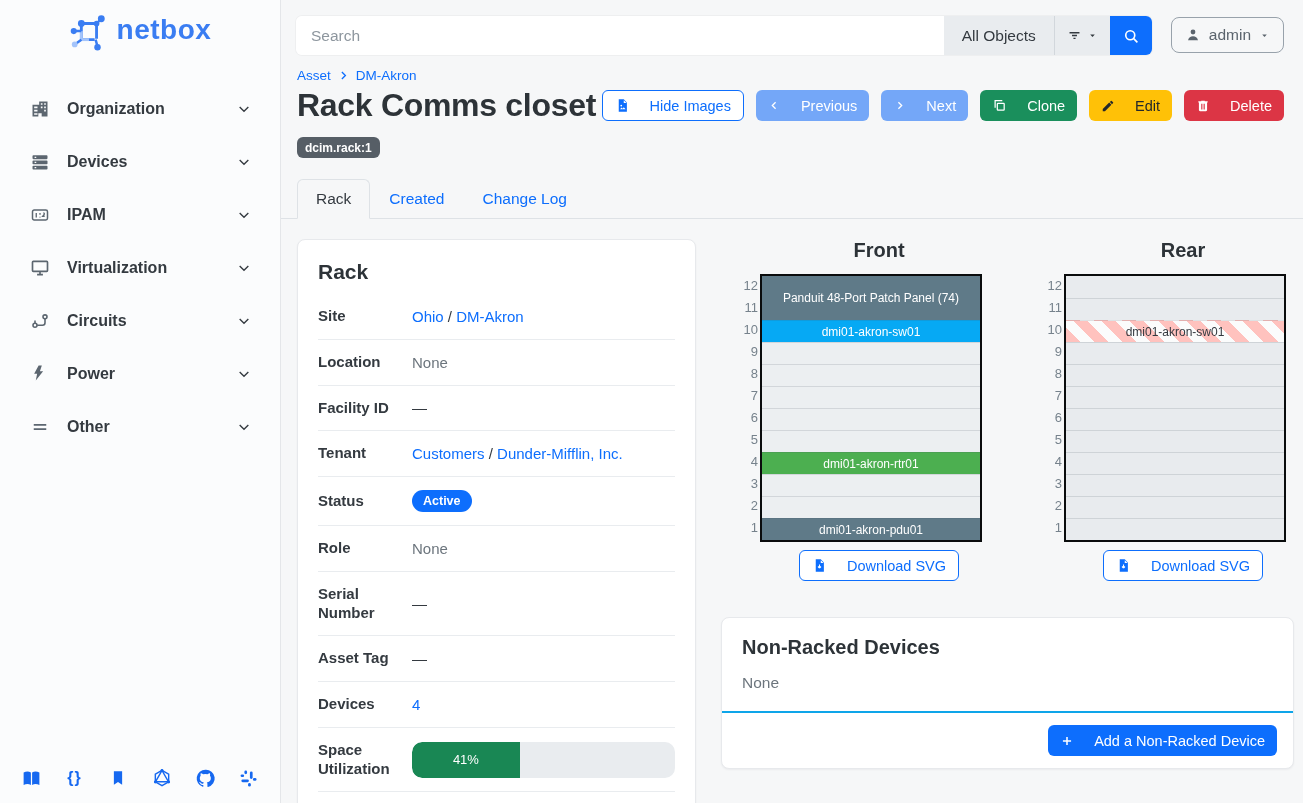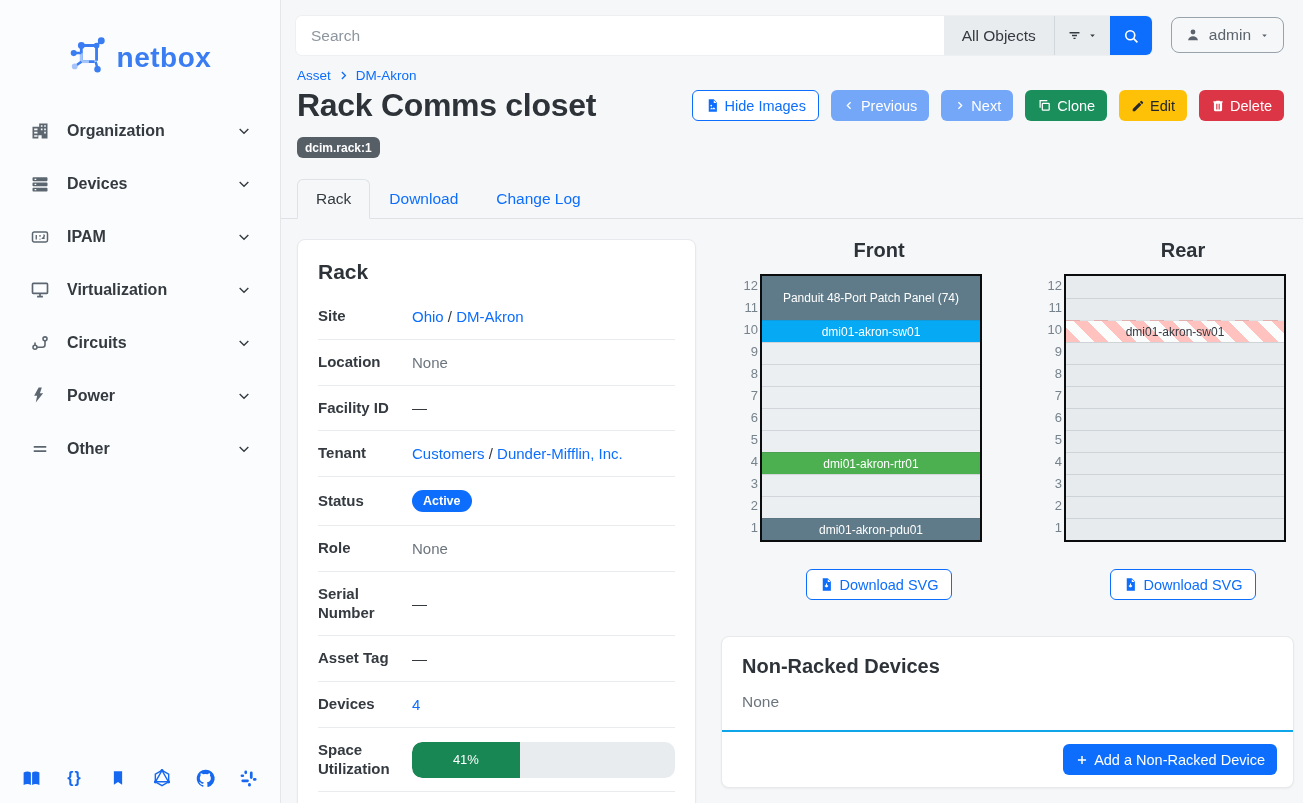--- a/index.html
+++ b/index.html
@@ -6,21 +6,21 @@
   html,body { width:1303px; height:803px; overflow:hidden; }
   body {
     font-family: "Liberation Sans", sans-serif;
     background:#f6f7f8; color:#343a40; font-size:15px;
     display:flex;
   }
   svg { display:block; }
 
   
   .sidebar { width:281px; flex:none; background:#fbfcfd; border-right:1px solid #e4e6e9; position:relative; }
-  .logo { display:flex; align-items:flex-end; justify-content:center; gap:10px; padding:14px 0 8px;margin-top:22px; }
+  .logo { display:flex; align-items:flex-start; justify-content:center; gap:10px; padding:14px 0 8px; }
   .logo-word { font-size:28px; font-weight:700; color:#3a7df2; letter-spacing:.5px; }
   .menu { margin-top:22px; }
   .menu-item { display:flex; align-items:center; gap:17px; padding:16.5px 28px 16.5px 30px; cursor:pointer; }
   .menu-item .mi-icon { color:#5c6670; width:20px; height:20px; flex:none; }
   .menu-item .mi-label { font-weight:700; font-size:16px; color:#343a40; flex:1; }
   .menu-item .mi-chev { color:#343a40; }
   .side-footer { position:absolute; left:20px; right:20px; bottom:14px; display:flex; justify-content:space-between; align-items:center; color:#1668f0; }
   .side-footer .f-ic { width:22px; height:22px; display:flex; align-items:center; justify-content:center; cursor:pointer; font-weight:700; font-size:17px; }
 
   
@@ -35,21 +35,21 @@
   .search-submit { background:#0d6efd; border:none; width:42px; border-radius:0 6px 6px 0; display:flex; align-items:center; justify-content:center; color:#fff; cursor:pointer; }
   .user-btn { height:36px; margin-top:1px; background:transparent; border:1px solid #98a2ab; border-radius:8px; display:inline-flex; align-items:center; gap:8px; padding:0 13px; color:#5b646d; font-size:15.5px; cursor:pointer; font-family:"Liberation Sans",sans-serif; }
 
   .breadcrumb { display:flex; align-items:center; gap:6px; padding:13px 0 0 16px; font-size:13.5px; }
   .breadcrumb a { color:#0d6efd; text-decoration:none; cursor:pointer; }
   .crumb-sep { color:#0d6efd; display:flex; }
 
   .title-row { display:flex; align-items:center; justify-content:space-between; padding:4px 19px 0 16px; }
   .page-title { font-size:32px; font-weight:700; color:#2d3338; letter-spacing:-.3px; }
   .btn-row { display:flex; gap:12px; }
-  .btn { height:31px; border-radius:6px; border:none; display:inline-flex; align-items:center; gap:5px; padding:0 12px; font-size:14.5px; cursor:pointer; font-family:"Liberation Sans",sans-serif; white-space:nowrap; }
+  .btn { height:31px; border-radius:6px; border:none; display:inline-flex; align-items:center; gap:20px; padding:0 12px; font-size:14.5px; cursor:pointer; font-family:"Liberation Sans",sans-serif; white-space:nowrap; }
   .btn-outline-blue { background:#fff; border:1px solid #0d6efd; color:#0d6efd; }
   .btn-softblue { background:#74a7f8; color:#fff; }
   .btn-green { background:#1a8f5c; color:#fff; }
   .btn-yellow { background:#ffc107; color:#23272b; }
   .btn-red { background:#dc3545; color:#fff; }
   .btn-blue { background:#0d6efd; color:#fff; }
 
   .meta-row { display:flex; align-items:center; gap:9px; padding:13px 0 0 16px; color:#6c757d; font-size:14.5px; }
   .obj-badge { background:#565e66; color:#fff; font-size:12px; font-weight:700; padding:3.5px 8px; border-radius:6px; }
 
@@ -81,21 +81,21 @@
   .elev-title { width:222px; margin-left:32px; text-align:center; font-size:20px; font-weight:700; color:#2d3338; }
   .elev-body { display:flex; margin-top:12px; }
   .rail { width:24px; flex:none; display:flex; flex-direction:column; }
   .rail div { height:22px; display:flex; align-items:center; justify-content:flex-end; font-size:13px; color:#76828c; padding-right:2px; }
   .rack-box { width:222px; border:2px solid #0a0c0d; display:flex; flex-direction:column; }
   .unit { height:22px; display:flex; align-items:center; justify-content:center; font-size:12px; white-space:nowrap; overflow:hidden; cursor:pointer; }
   .rack-box > .unit + .unit { border-top:1px solid rgba(73,90,100,.16); }
   .unit.empty.front { background:#eceff1; }
   .unit.empty.rear { background:#e8ebee; }
   .unit.striped { background:repeating-linear-gradient(45deg,#ffc2be 0 10px,#fbfcfc 10px 20px); }
-  .download-row { width:222px; margin-left:32px; margin-top:27px; display:flex; justify-content:center; }
+  .download-row { width:222px; margin-left:32px; margin-top:8px; display:flex; justify-content:center; }
 
   
   .nr-card { margin-top:36px; }
   .nr-head { padding:18px 20px 0; }
   .nr-title { font-size:20px; font-weight:700; color:#2d3338; }
   .nr-body { padding:15px 20px 19px; font-size:15.5px; }
   .nr-footer { border-top:2px solid #0ea5e9; padding:12px 16px; display:flex; justify-content:flex-end; }
 </style>
 </head>
 <body>
@@ -365,21 +365,21 @@
       </button>
     </div>
   </div>
 
   <div class="meta-row">
     <span class="obj-badge">dcim.rack:1</span>
   </div>
 
   <div class="tabs" id="tabs">
       <div class="tab active">Rack</div>
-      <div class="tab">Download</div>
+      <div class="tab">Created</div>
       <div class="tab">Change Log</div>
     </div>
 
   <div class="content">
 
     <div class="left-col">
       <div class="card rack-card">
         <div class="card-title">Rack</div>
         <div class="attr-rows" id="attr-rows">
             <div class="attr-row">

